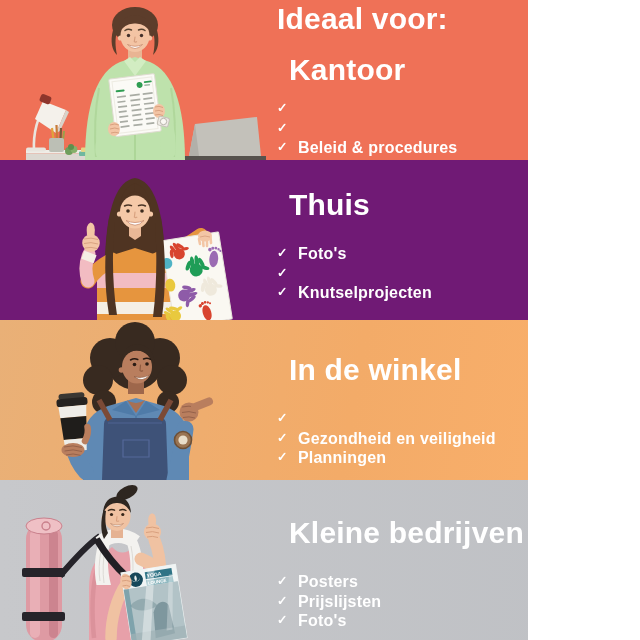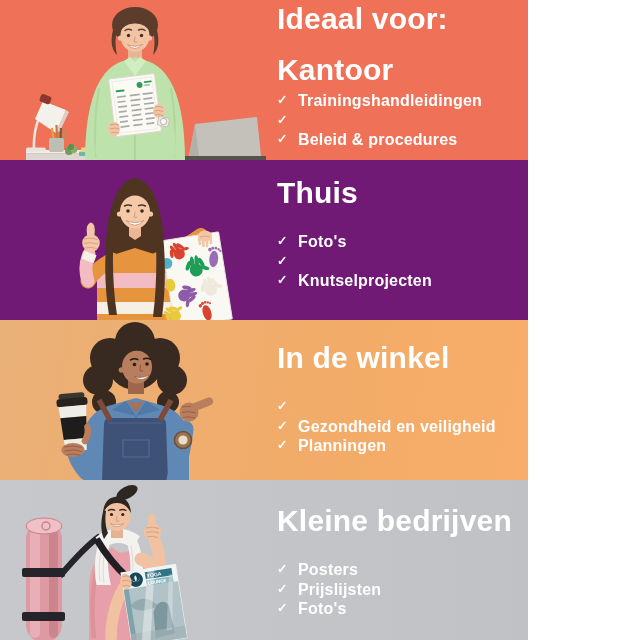--- a/index.html
+++ b/index.html
@@ -3,21 +3,21 @@
 <meta charset="utf-8">
 <style>
   html,body { margin:0; padding:0; background:#fff; }
   .poster { position:relative; width:528px; height:640px; overflow:hidden;
             font-family:"Liberation Sans",sans-serif; }
   .row { position:relative; width:640px; height:160px; overflow:hidden; }
   .photo { position:absolute; left:0; top:0; width:272px; height:160px; }
   .photo svg { display:block; }
   .content { position:absolute; left:277px; top:0; right:6px; color:#FFFFFF; }
   .title   { margin:0; font-size:30px; line-height:34px; font-weight:700; letter-spacing:.2px; }
-  .heading { margin:0; font-size:30px; line-height:34px; font-weight:700; letter-spacing:.2px; }
+  .heading { margin:12px; font-size:30px; line-height:34px; font-weight:700; letter-spacing:.2px; }
   .checklist { list-style:none; margin:22px 0 0 0; padding:0; }
   .check-item { display:flex; align-items:flex-start; gap:9px; }
   .check { font-size:12.5px; line-height:19.5px; font-weight:700; width:12px; flex:0 0 auto; }
   .item-label { font-size:16px; line-height:19.5px; font-weight:700; letter-spacing:.2px; }
   .row-0 .content { padding-top:2px; }
   .row-0 .heading { margin-top:17px; }
   .row-0 .checklist { margin-top:4px; }
   .row-1 .content { padding-top:16px; }
   .row-2 .content { padding-top:21px; }
   .row-3 .content { padding-top:24px; }
@@ -106,21 +106,20 @@
           <circle cx="163.5" cy="121.5" r="3.2" fill="#FAF8F3" stroke="#B9B5AD"></circle>
         </g>
       </svg>
     </div>
     <div class="content">
       <h1 class="title">Ideaal voor:</h1>
       <h2 class="heading">Kantoor</h2>
       <ul class="checklist">
         <li class="check-item">
           <span class="check">✓</span>
-          <span class="item-label">Trainingshandleidingen</span>
         </li>
         <li class="check-item">
           <span class="check">✓</span>
         </li>
         <li class="check-item">
           <span class="check">✓</span>
           <span class="item-label">Beleid &amp; procedures</span>
         </li>
       </ul>
     </div>

